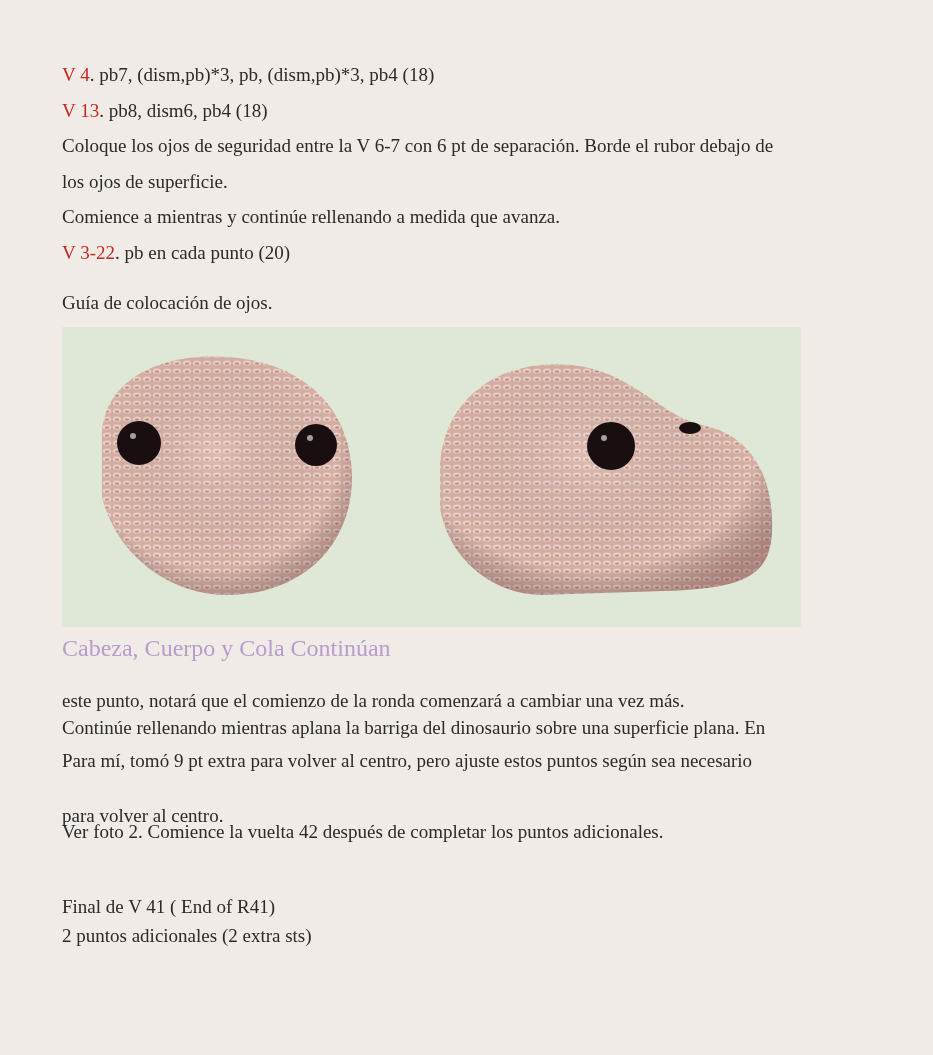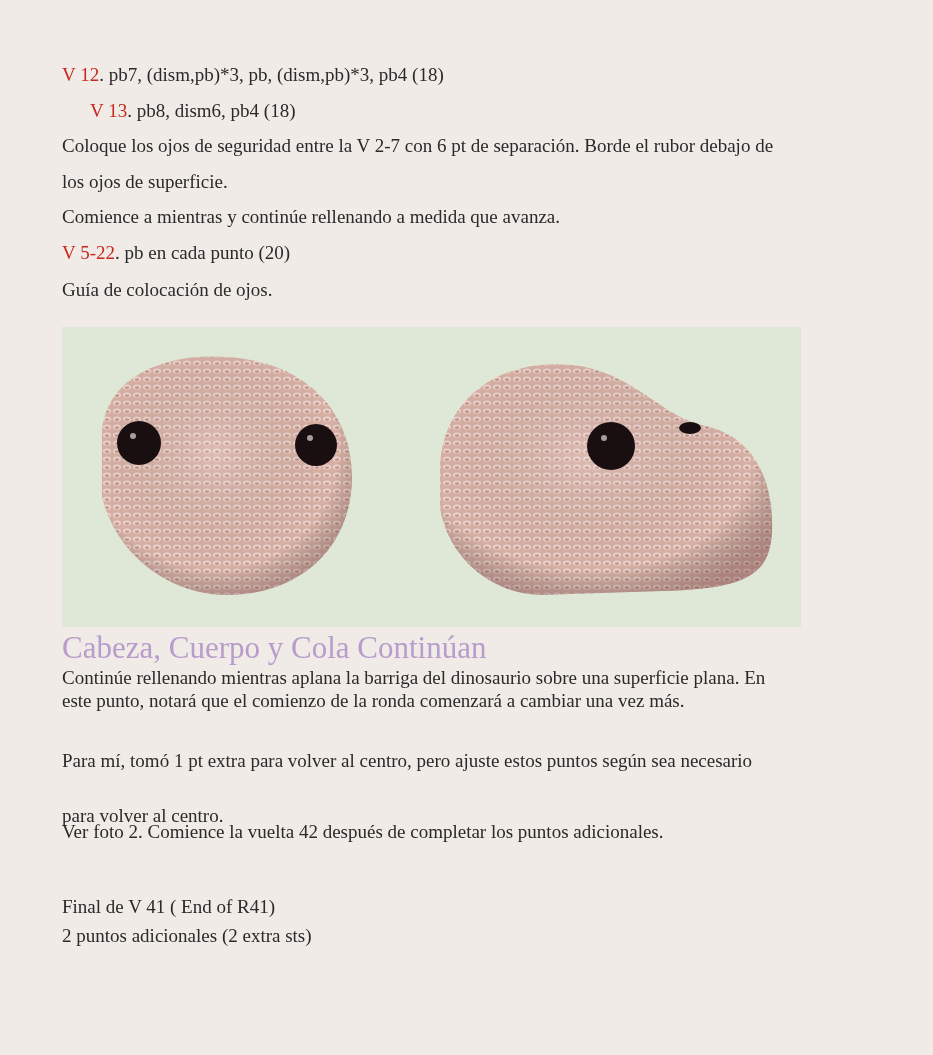--- a/index.html
+++ b/index.html
@@ -38,48 +38,48 @@
       width: 739px;
       height: 300px;
       background: #dfe8d6;
       overflow: hidden;
     }
     .photo svg { display: block; }
     .heading {
       position: absolute;
       left: 0;
       top: 630px;
-      font-size: 31px;
+      font-size: 24px;
       line-height: 36px;
       color: #b79ccc;
       white-space: nowrap;
     }
   </style>
 </head>
 <body>
 
 <div class="page">
 
   <div class="line" style="top:63px;">
-    <span class="round-label">V 12</span><span>. pb7, (dism,pb)*3, pb, (dism,pb)*3, pb4 (18)</span>
+    <span class="round-label">V 4</span><span>. pb7, (dism,pb)*3, pb, (dism,pb)*3, pb4 (18)</span>
   </div>
 
-  <div class="line" style="top:99px;margin-left:28px;">
+  <div class="line" style="top:99px;">
     <span class="round-label">V 13</span><span>. pb8, dism6, pb4 (18)</span>
   </div>
 
-  <div class="line" style="top:134px;">Coloque los ojos de seguridad entre la V 2-7 con 6 pt de separación. Borde el rubor debajo de</div>
+  <div class="line" style="top:134px;">Coloque los ojos de seguridad entre la V 6-7 con 6 pt de separación. Borde el rubor debajo de</div>
   <div class="line" style="top:170px;">los ojos de superficie.</div>
   <div class="line" style="top:205px;">Comience a mientras y continúe rellenando a medida que avanza.</div>
 
   <div class="line" style="top:241px;">
-    <span class="round-label">V 5-22</span><span>. pb en cada punto (20)</span>
+    <span class="round-label">V 3-22</span><span>. pb en cada punto (20)</span>
   </div>
 
-  <div class="line" style="top:278px;text-align:center;">Guía de colocación de ojos.</div>
+  <div class="line" style="top:291px;text-align:center;">Guía de colocación de ojos.</div>
 
   <div class="photo">
     <svg width="739" height="300" viewBox="0 0 739 300">
       <defs>
         <pattern id="knit" width="10" height="8" patternUnits="userSpaceOnUse">
           <rect width="10" height="8" fill="#d7b0a4"></rect>
           <ellipse cx="5" cy="4" rx="4" ry="2.6" fill="#ecd3cc"></ellipse>
           <ellipse cx="5" cy="4.6" rx="2.2" ry="1.2" fill="#c0918a"></ellipse>
         </pattern>
         <radialGradient id="shade" cx="45%" cy="40%" r="65%">
@@ -102,22 +102,22 @@
         <path d="M378 150 C375 80, 430 30, 510 38 C570 44, 600 90, 640 98 C690 108, 712 150, 710 205 C708 250, 680 262, 600 264 L480 268 C430 268, 385 230, 378 180 Z" fill="url(#shade)"></path>
         <circle cx="549" cy="119" r="24" fill="#1a0f10"></circle>
         <circle cx="542" cy="111" r="3" fill="#ffffff" opacity="0.6"></circle>
         <ellipse cx="628" cy="101" rx="11" ry="6" fill="#1a0f10"></ellipse>
       </g>
     </svg>
   </div>
 
   <div class="heading">Cabeza, Cuerpo y Cola Continúan</div>
 
-  <div class="line" style="top:666px;">Continúe rellenando mientras aplana la barriga del dinosaurio sobre una superficie plana. En</div>
+  <div class="line" style="top:716px;">Continúe rellenando mientras aplana la barriga del dinosaurio sobre una superficie plana. En</div>
   <div class="line" style="top:689px;">este punto, notará que el comienzo de la ronda comenzará a cambiar una vez más.</div>
-  <div class="line" style="top:749px;">Para mí, tomó 1 pt extra para volver al centro, pero ajuste estos puntos según sea necesario</div>
+  <div class="line" style="top:749px;">Para mí, tomó 9 pt extra para volver al centro, pero ajuste estos puntos según sea necesario</div>
   <div class="line" style="top:804px;">para volver al centro.</div>
   <div class="line" style="top:820px;">Ver foto 2. Comience la vuelta 42 después de completar los puntos adicionales.</div>
 
   <div class="line" style="top:924px;">2 puntos adicionales (2 extra sts)</div>
   <div class="line" style="top:895px;">Final de V 41 ( End of R41)</div>
 
 </div>
 
 </body></html>

